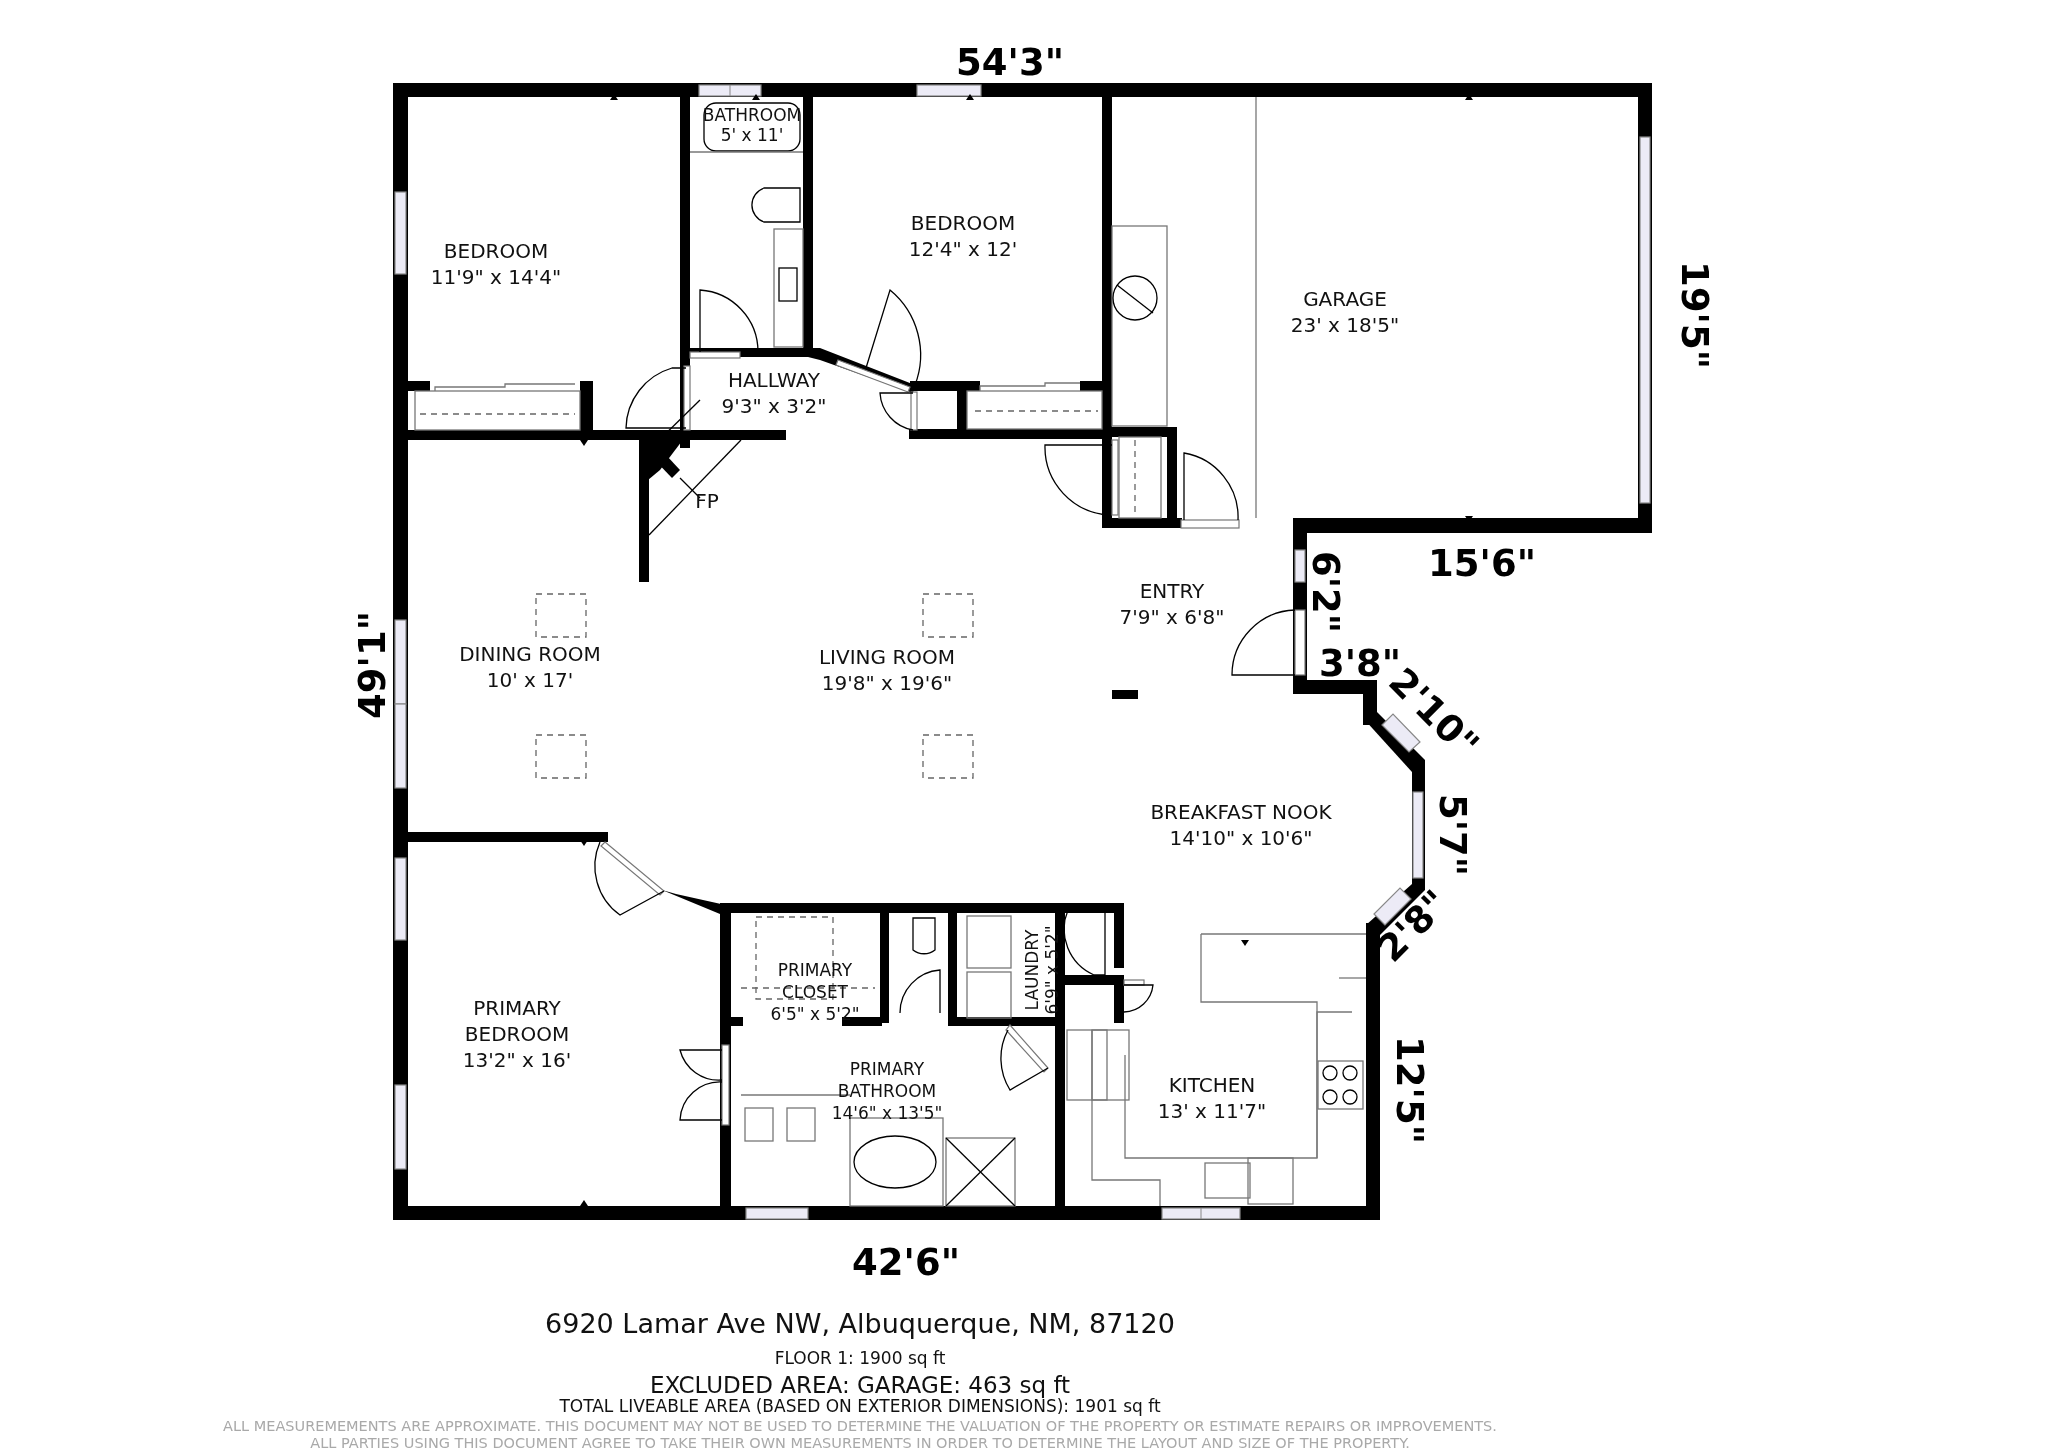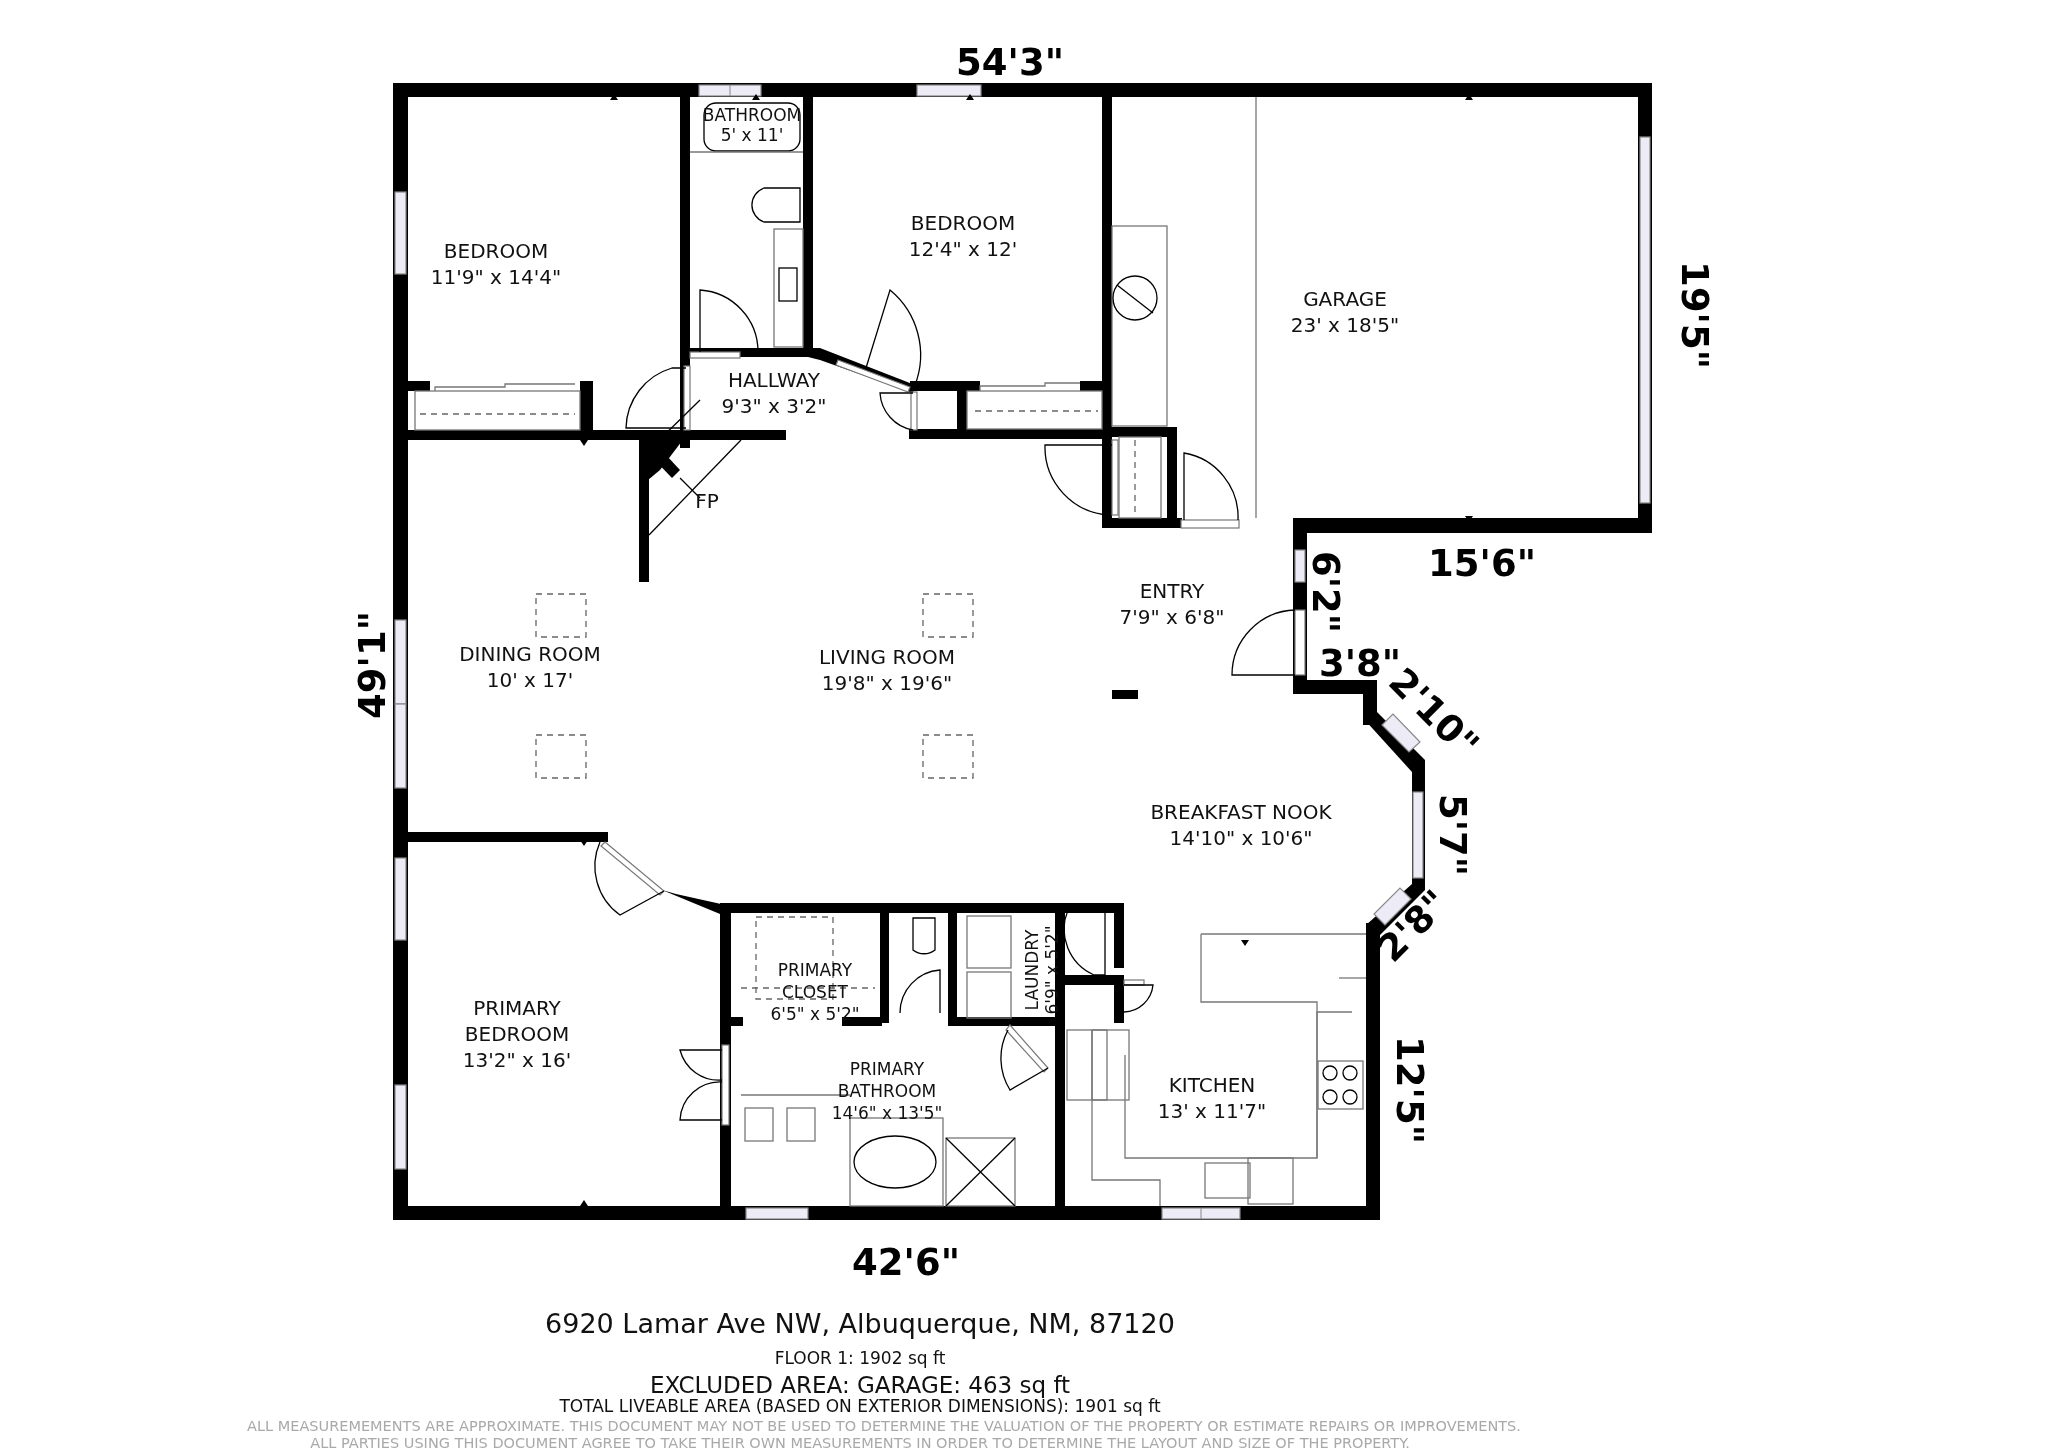--- a/index.html
+++ b/index.html
@@ -13,21 +13,21 @@
   .door-gap { fill:#fff; stroke:#777; stroke-width:1.2; }
   .room-name, .room-dim { font-family:"DejaVu Sans", sans-serif; font-size:20px; fill:#111; text-anchor:middle; }
   .room-small { font-family:"DejaVu Sans", sans-serif; font-size:17px; fill:#111; text-anchor:middle; }
   .dim-label { font-family:"DejaVu Sans", sans-serif; font-weight:bold; font-size:37px; fill:#000; text-anchor:middle; }
   .marker { fill:#000; }
   .footer { position:absolute; left:0; width:1720px; text-align:center; font-family:"DejaVu Sans", sans-serif; }
   .addr { top:1308px; font-size:27px; color:#111; }
   .line1 { top:1348px; font-size:17px; color:#111; }
   .line2 { top:1372px; font-size:23px; color:#111; }
   .line3 { top:1396px; font-size:17px; color:#111; }
-  .disc1 { top:1418px; font-size:14.5px; color:#a9a9a9;padding-left:24px; }
+  .disc1 { top:1418px; font-size:14.5px; color:#a9a9a9; }
   .disc2 { top:1435px; font-size:14.5px; color:#a9a9a9; }
 </style>
 </head>
 <body>
 
 <svg id="plan" viewBox="0 0 2048 1448" xmlns="http://www.w3.org/2000/svg">
 
   <g>
 
     <rect class="wall" x="393" y="83" width="1259" height="14"></rect>
@@ -281,17 +281,17 @@
     <polygon class="marker" points="1465,100 1469,94 1473,100"></polygon>
     <polygon class="marker" points="1465,516 1469,522 1473,516"></polygon>
     <polygon class="marker" points="580,440 584,446 588,440"></polygon>
     <polygon class="marker" points="580,840 584,846 588,840"></polygon>
     <polygon class="marker" points="580,1206 584,1200 588,1206"></polygon>
     <polygon class="marker" points="1241,940 1245,946 1249,940"></polygon>
   </g>
 </svg>
 
 <div class="footer addr">6920 Lamar Ave NW, Albuquerque, NM, 87120</div>
-<div class="footer line1">FLOOR 1: 1902 sq ft</div>
+<div class="footer line1">FLOOR 1: 1900 sq ft</div>
 <div class="footer line2">EXCLUDED AREA: GARAGE: 463 sq ft</div>
 <div class="footer line3">TOTAL LIVEABLE AREA (BASED ON EXTERIOR DIMENSIONS): 1901 sq ft</div>
 <div class="footer disc1">ALL MEASUREMEMENTS ARE APPROXIMATE. THIS DOCUMENT MAY NOT BE USED TO DETERMINE THE VALUATION OF THE PROPERTY OR ESTIMATE REPAIRS OR IMPROVEMENTS.</div>
 <div class="footer disc2">ALL PARTIES USING THIS DOCUMENT AGREE TO TAKE THEIR OWN MEASUREMENTS IN ORDER TO DETERMINE THE LAYOUT AND SIZE OF THE PROPERTY.</div>
 
 </body></html>

